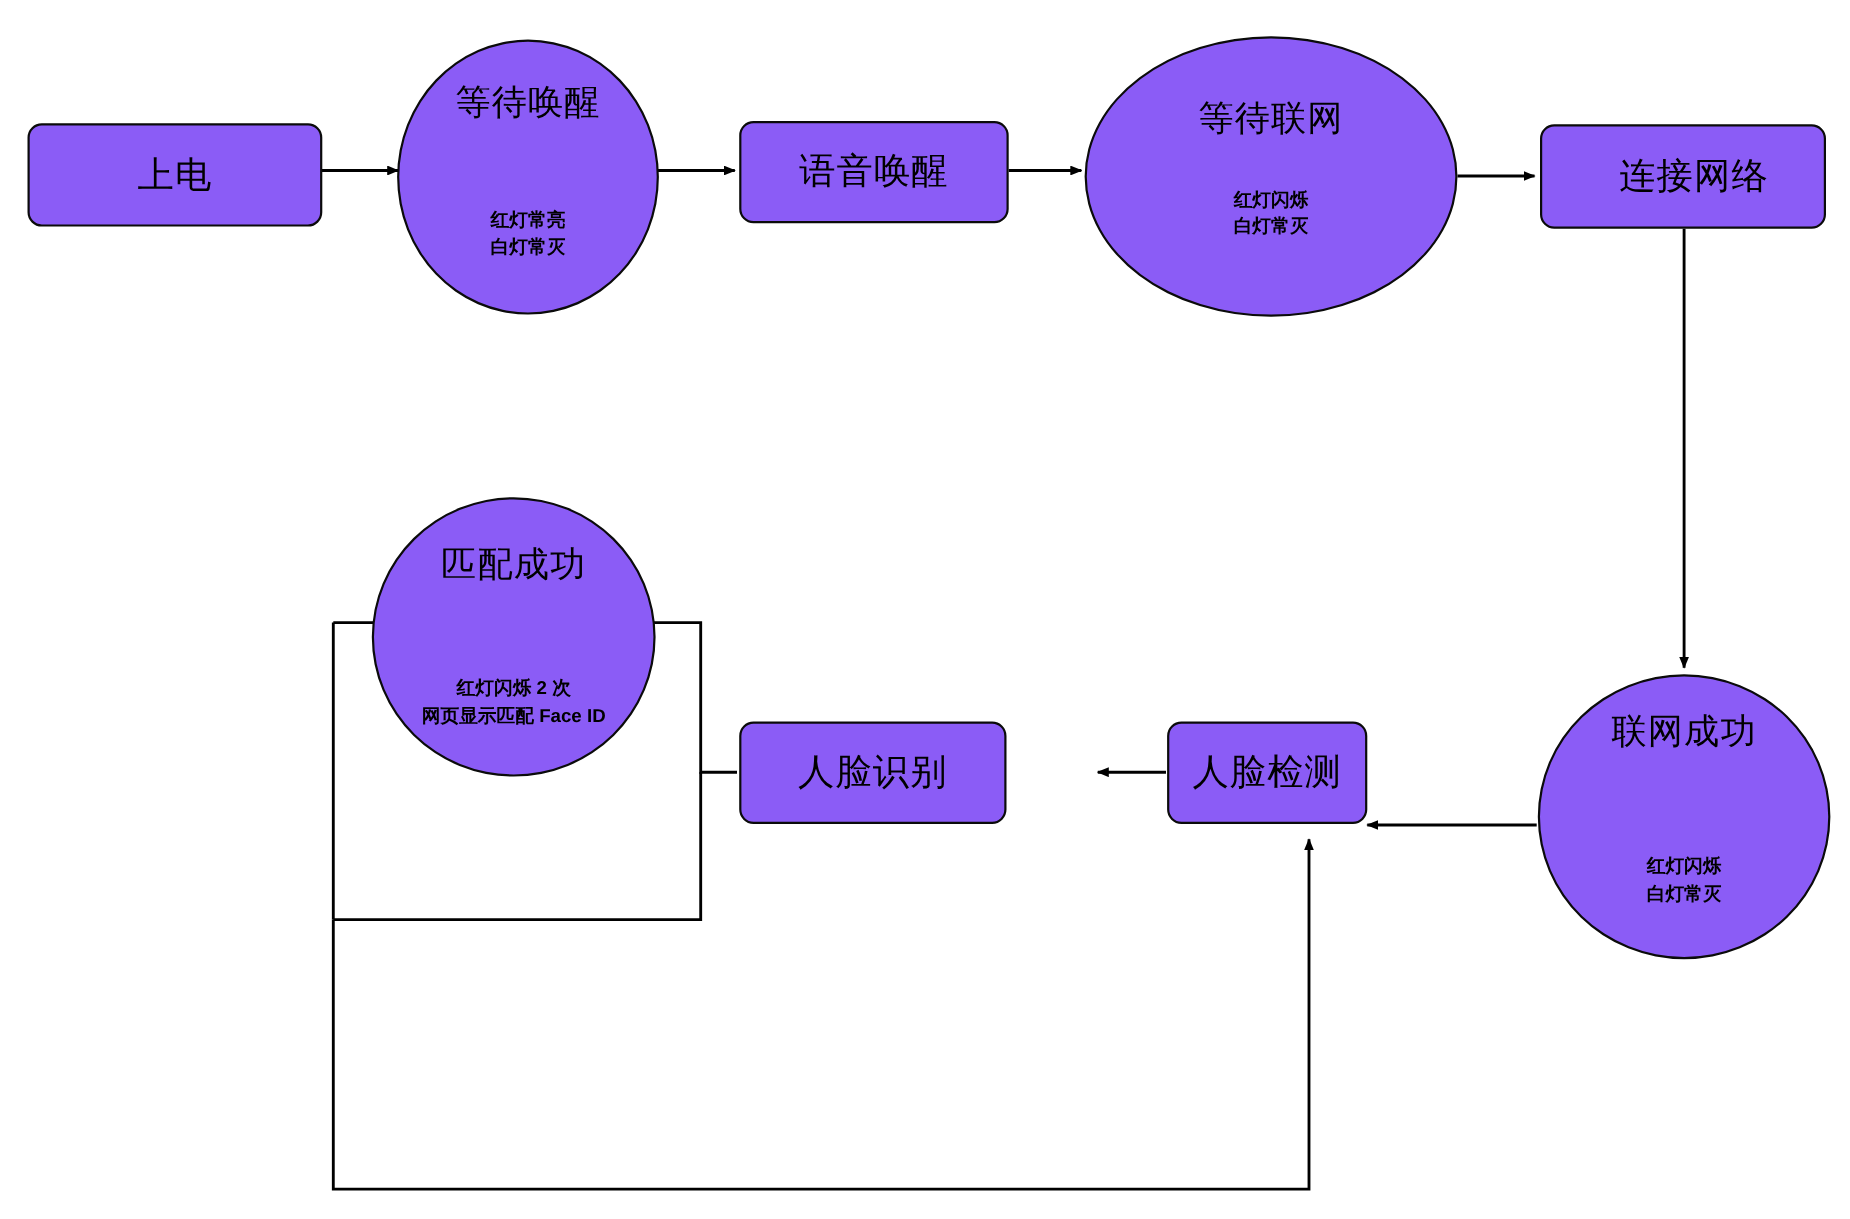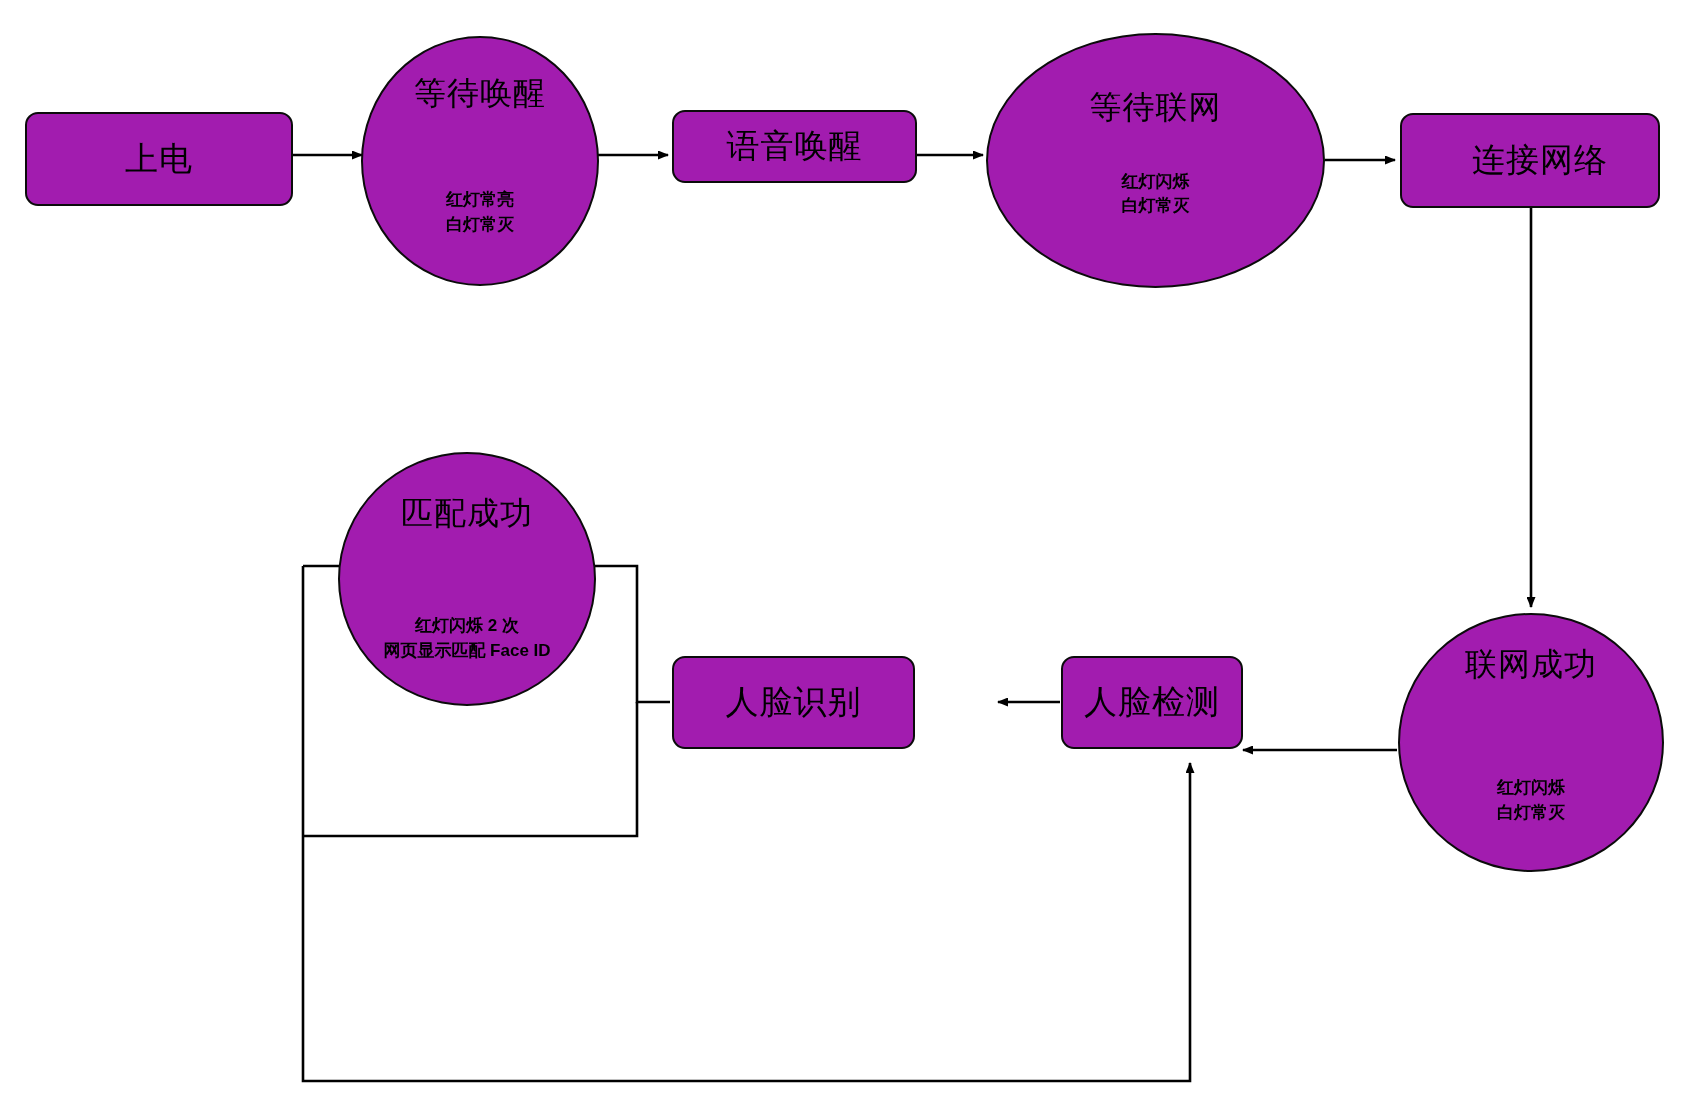--- a/index.html
+++ b/index.html
@@ -21,21 +21,21 @@
     position: absolute;
     left: 0;
     top: 0;
     width: 1682px;
     height: 1108px;
     pointer-events: none;
   }
   .node {
     position: absolute;
     box-sizing: border-box;
-    background: #a21caf;
+    background: #8b5cf6;
     border: 2.2px solid #0b0b0b;
     display: flex;
     flex-direction: column;
     align-items: center;
     justify-content: center;
     color: #000000;
   }
   .node.box {
     border-radius: 13px;
   }
@@ -110,21 +110,21 @@
   <div class="node box" id="n-power-on" style="left:25px; top:112px; width:268px; height:94px;">
     <div class="node-title">上电</div>
   </div>
 
   <div class="node circle" id="n-wait-wake" style="left:361px; top:36px; width:238px; height:250px;">
     <div class="node-title">等待唤醒</div>
     <div class="node-sub">红灯常亮
 白灯常灭</div>
   </div>
 
-  <div class="node box" id="n-voice-wake" style="left:672px; top:110px; width:245px; height:73px;font-family:Liberation Serif, serif;">
+  <div class="node box" id="n-voice-wake" style="left:672px; top:110px; width:245px; height:93px;font-family:Liberation Serif, serif;">
     <div class="node-title">语音唤醒</div>
   </div>
 
   <div class="node circle" id="n-wait-net" style="left:986px; top:33px; width:339px; height:255px;">
     <div class="node-title">等待联网</div>
     <div class="node-sub">红灯闪烁
 白灯常灭</div>
   </div>
 
   <div class="node box" id="n-connect-net" style="left:1400px; top:113px; width:260px; height:95px;padding-left:20px;">

